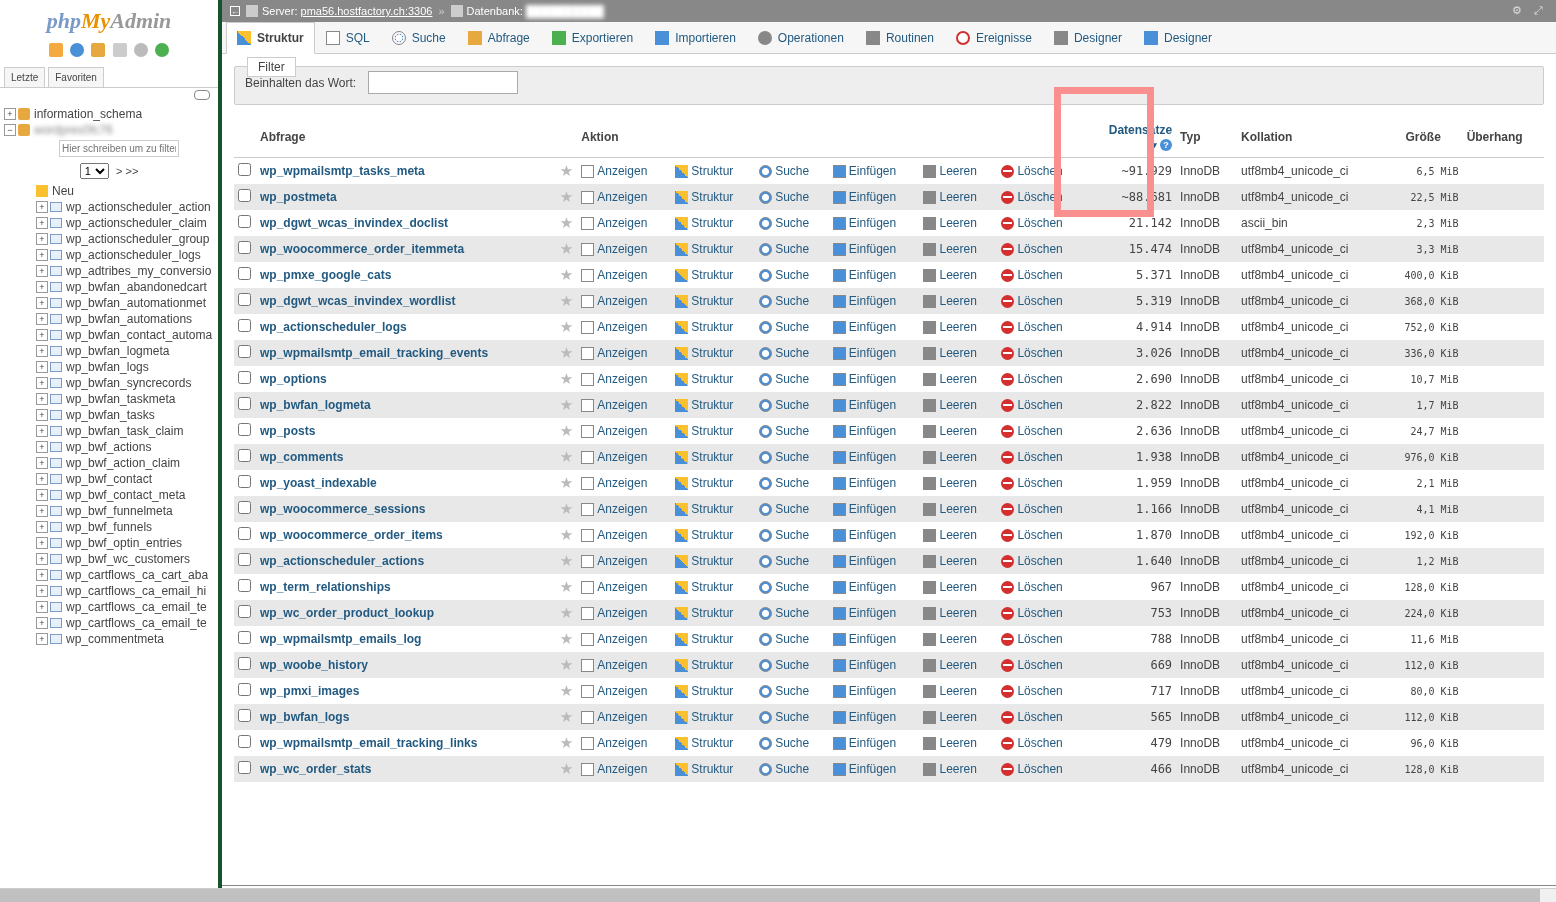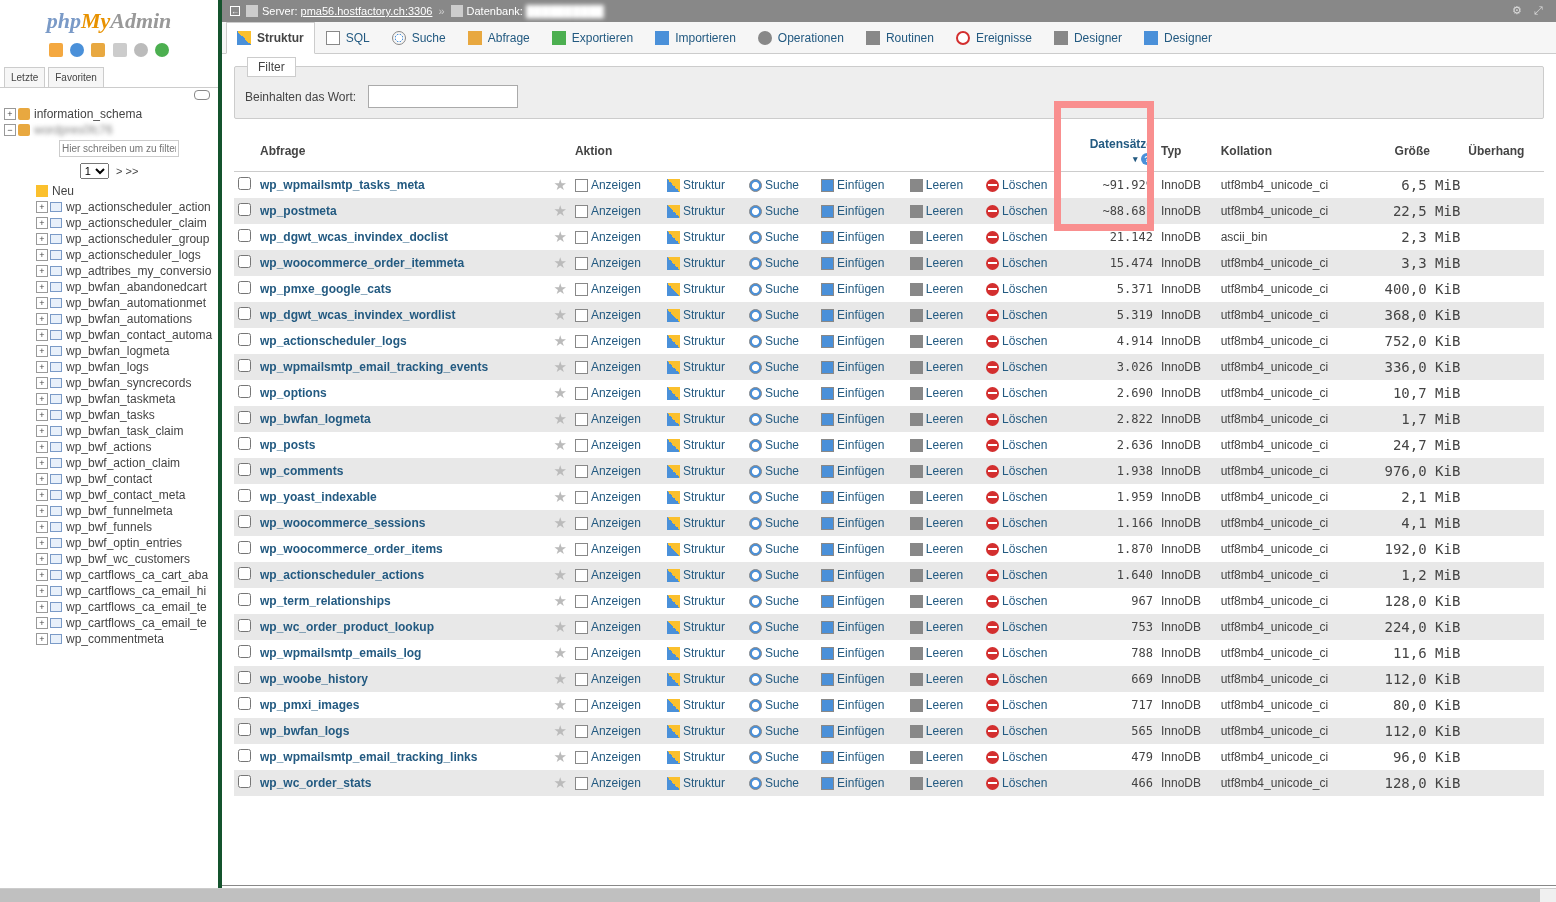--- a/index.html
+++ b/index.html
@@ -46,21 +46,21 @@
 .tab{padding:8px 10px;display:flex;align-items:center;gap:6px;cursor:pointer;font-size:12px;color:#235a81;border:1px solid transparent;border-bottom:none}
 .tab.active{background:#fff;border-color:#ccc;border-bottom:1px solid #fff;margin-bottom:-1px;font-weight:bold;color:#444}
 .tab .tic{width:14px;height:14px;display:inline-block}
 .tic-struct{background:linear-gradient(45deg,#4a90d9 50%,#fbc02d 50%)}
 .tic-sql{background:#fff;border:1px solid #888}
 .tic-search{background:radial-gradient(circle,#fff 40%,#4a90d9 45%,transparent 50%);border:1px solid #888;border-radius:50%}
 .tic-query{background:#e8a840}.tic-export{background:#4caf50}.tic-import{background:#4a90d9}
 .tic-ops{background:#888;border-radius:50%}.tic-routines{background:#888}.tic-events{background:#fff;border:2px solid #d32f2f;border-radius:50%}
 .tic-trigger{background:#888}.tic-designer{background:#4a90d9}
 .content{flex:1;overflow:auto;padding:12px}
-.filter-group{border:1px solid #ccc;border-radius:2px;padding:18px 10px 10px;position:relative;margin-bottom:12px;background:#eee}
+.filter-group{border:1px solid #ccc;border-radius:2px;padding:4px 10px 10px;position:relative;margin-bottom:12px;background:#eee}
 .filter-legend{position:absolute;top:-10px;left:12px;background:#fff;border:1px solid #ccc;padding:2px 10px;font-size:12px}
 .filter-group label{font-size:12px;margin-right:8px}
 .filter-group input{border:1px solid #aaa;padding:3px;width:150px}
 table.data{width:100%;border-collapse:collapse;font-size:12px}
 table.data th{background:#fff;text-align:left;padding:6px 4px;border-bottom:1px solid #ccc;font-weight:bold;color:#444;position:relative}
 table.data th.sort{color:#235a81;cursor:pointer}
 table.data td{padding:4px;white-space:nowrap}
 table.data tr.odd{background:#fff}
 table.data tr.even{background:#e8e8e8}
 table.data a{color:#235a81;text-decoration:none}
@@ -68,21 +68,21 @@
 .star{color:#bbb;font-size:15px;cursor:pointer}
 .act-ic{width:13px;height:13px;display:inline-block;vertical-align:middle;margin-right:3px}
 .ic-browse{background:#fff;border:1px solid #888}
 .ic-structure{background:linear-gradient(45deg,#4a90d9 50%,#fbc02d 50%)}
 .ic-search{border:1px solid #888;border-radius:50%;background:radial-gradient(#fff 40%,#4a90d9 50%)}
 .ic-insert{background:linear-gradient(#4a90d9,#4a90d9);border:1px solid #888}
 .ic-empty{background:#888}
 .ic-drop{background:#d32f2f;border-radius:50%;position:relative}
 .ic-drop::after{content:"";position:absolute;left:2px;right:2px;top:5px;height:2px;background:#fff}
 .num{text-align:right;font-family:monospace;font-size:12px}
-.size{text-align:right;font-family:monospace;font-size:14px}
+.size{text-align:right;font-family:monospace;font-size:10px}
 .highlight-box{position:absolute;border:7px solid #f98f8f;pointer-events:none}
 .asc-ic{font-size:9px;color:#235a81}
 .help-ic{display:inline-block;width:12px;height:12px;background:#4a90d9;color:#fff;border-radius:50%;font-size:9px;text-align:center;line-height:12px}
 .konsole{position:absolute;bottom:0;left:0;right:0;background:#fff;border-top:1px solid #888;padding:2px 8px;font-size:11px;display:flex;align-items:center;gap:6px}
 .konsole .kic{width:10px;height:10px;background:#333}
 .hscroll{position:absolute;bottom:0;left:0;right:0;height:14px;background:#f0f0f0;border-top:1px solid #ccc}
 .hscroll .thumb{position:absolute;left:0;width:99%;height:100%;background:#c0c0c0}
 </style>
 </head>
 <body>

